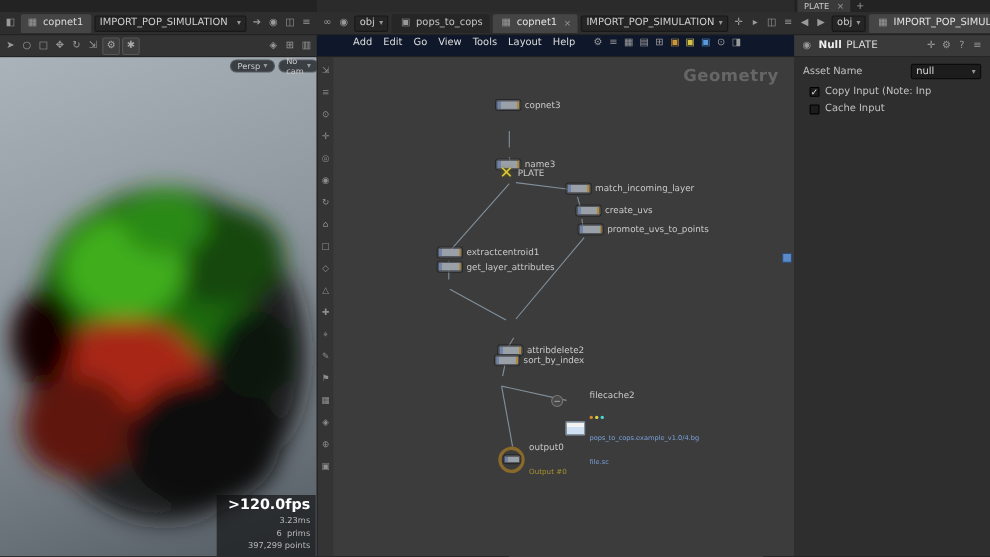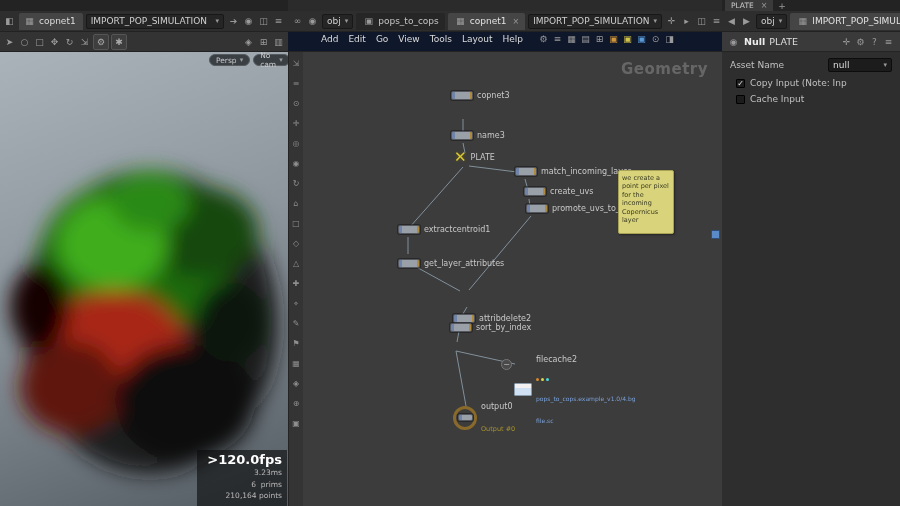--- a/index.html
+++ b/index.html
@@ -144,21 +144,21 @@
       </span>
       <span class="vpbtn">
         <span>No cam</span>
         <span class="caret">▾</span>
       </span>
     </div>
     <div id="stats">
       <div class="fps">&gt;120.0fps</div>
       <div class="sline">3.23ms</div>
       <div class="sline">6  prims</div>
-      <div class="sline">210,164 points</div>
+      <div class="sline">397,299 points</div>
     </div>
   </div>
 
   <div id="vp-strip">
       <span class="icon">⇲</span>
       <span class="icon">≡</span>
       <span class="icon">⊙</span>
       <span class="icon">✛</span>
       <span class="icon">◎</span>
       <span class="icon">◉</span>
@@ -251,21 +251,21 @@
       </g>
     </svg>
 
     <div class="watermark">Geometry</div>
     <div class="net-side-icon"></div>
 
     <div class="node" style="left:163px;top:39px">
       <span class="nbox"></span>
       <span class="nlabel">copnet3</span>
     </div>
-    <div class="node" style="left:163px;top:79px">
+    <div class="node" style="left:163px;top:93px">
       <span class="nbox"></span>
       <span class="nlabel">name3</span>
     </div>
     <div class="node" style="left:166px;top:98px">
       <span class="null-x">✕</span>
       <span class="nlabel">PLATE</span>
     </div>
     <div class="node" style="left:227px;top:115px">
       <span class="nbox"></span>
       <span class="nlabel">match_incoming_layer</span>
@@ -275,21 +275,21 @@
       <span class="nlabel">create_uvs</span>
     </div>
     <div class="node" style="left:238px;top:152px">
       <span class="nbox"></span>
       <span class="nlabel">promote_uvs_to_points</span>
     </div>
     <div class="node" style="left:110px;top:173px">
       <span class="nbox"></span>
       <span class="nlabel">extractcentroid1</span>
     </div>
-    <div class="node" style="left:110px;top:207px">
+    <div class="node" style="left:110px;top:186px">
       <span class="nbox"></span>
       <span class="nlabel">get_layer_attributes</span>
     </div>
     <div class="node" style="left:165px;top:262px">
       <span class="nbox"></span>
       <span class="nlabel">attribdelete2</span>
     </div>
     <div class="node" style="left:162px;top:271px">
       <span class="nbox"></span>
       <span class="nlabel">sort_by_index</span>
@@ -314,21 +314,20 @@
     <div class="node" style="left:165px;top:350px">
       <span class="ring">
         <span class="nbox"></span>
       </span>
       <span class="ncol">
         <span class="nlabel">output0</span>
         <span class="nsub">Output #0</span>
       </span>
     </div>
 
-    <div class="sticky" style="left:330px;top:118px">we create a point per pixel for the incoming Copernicus layer</div>
   </div>
 
   <div id="param-top0">
     <span class="ptab">
       <span>PLATE</span>
       <span class="close">×</span>
     </span>
     <span class="icon">+</span>
   </div>
 

